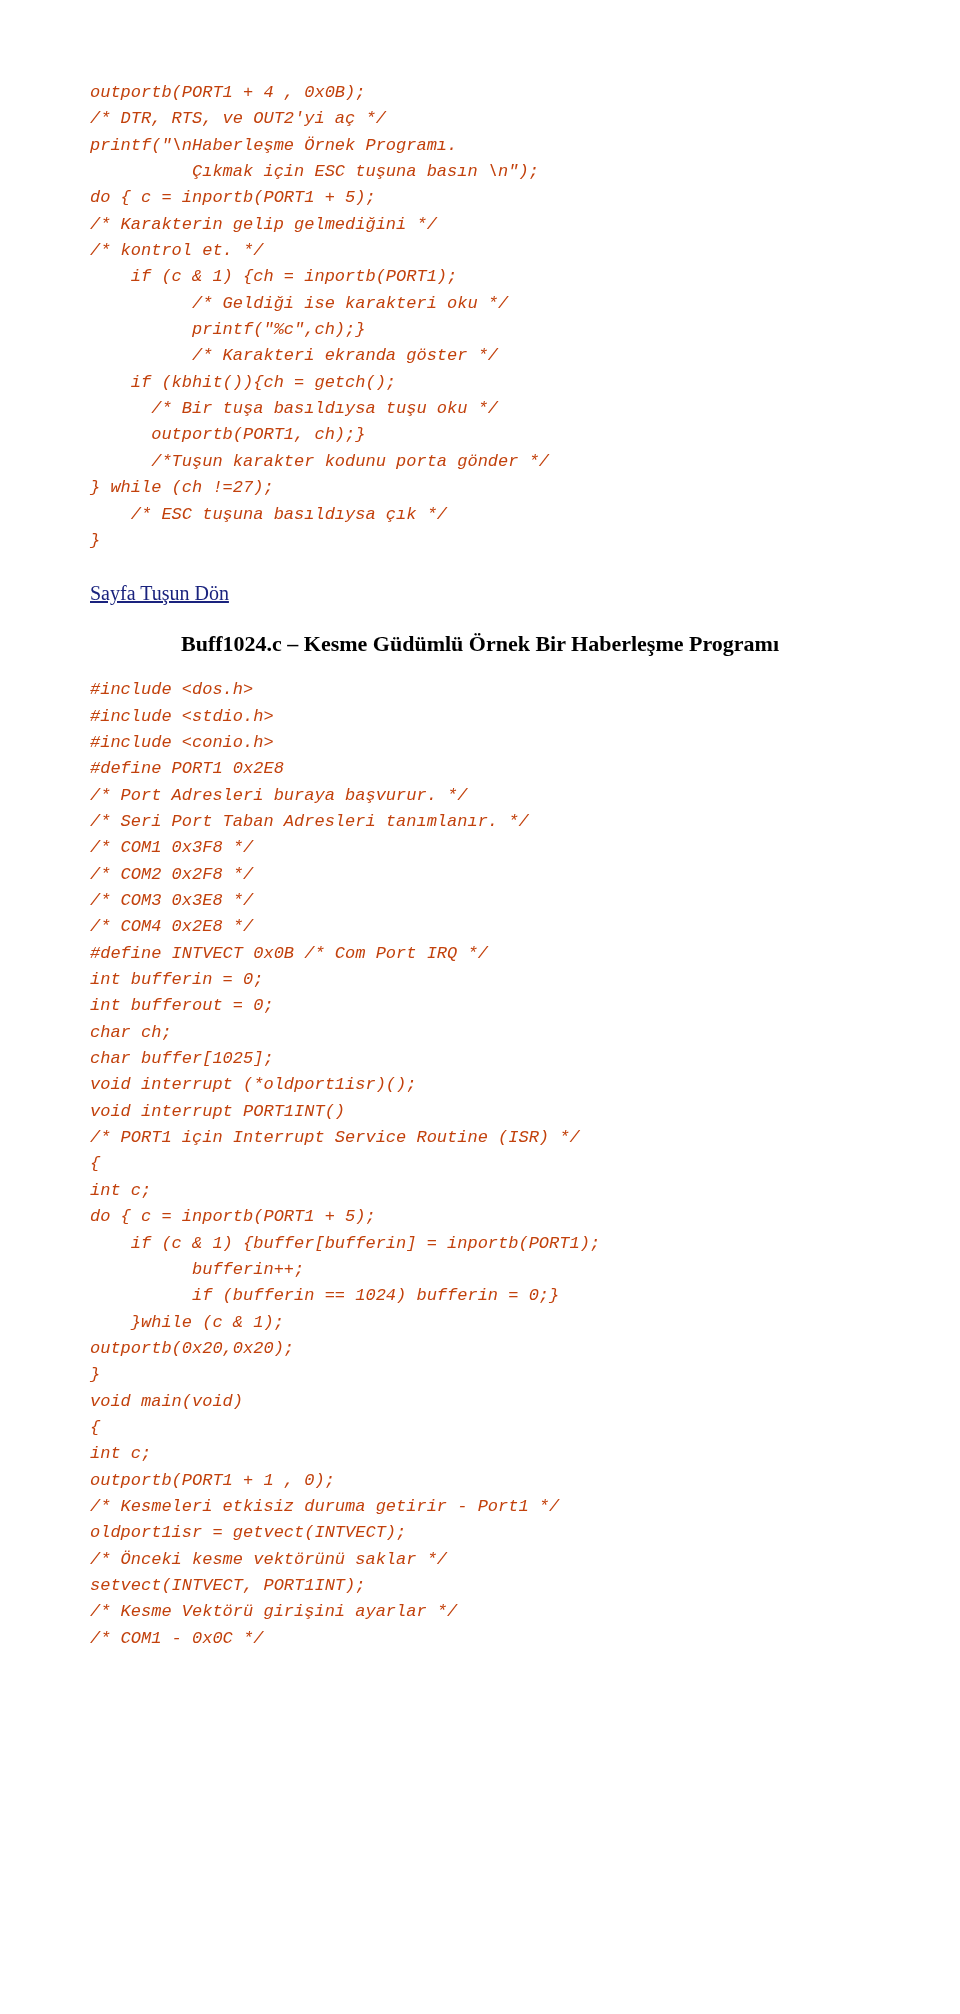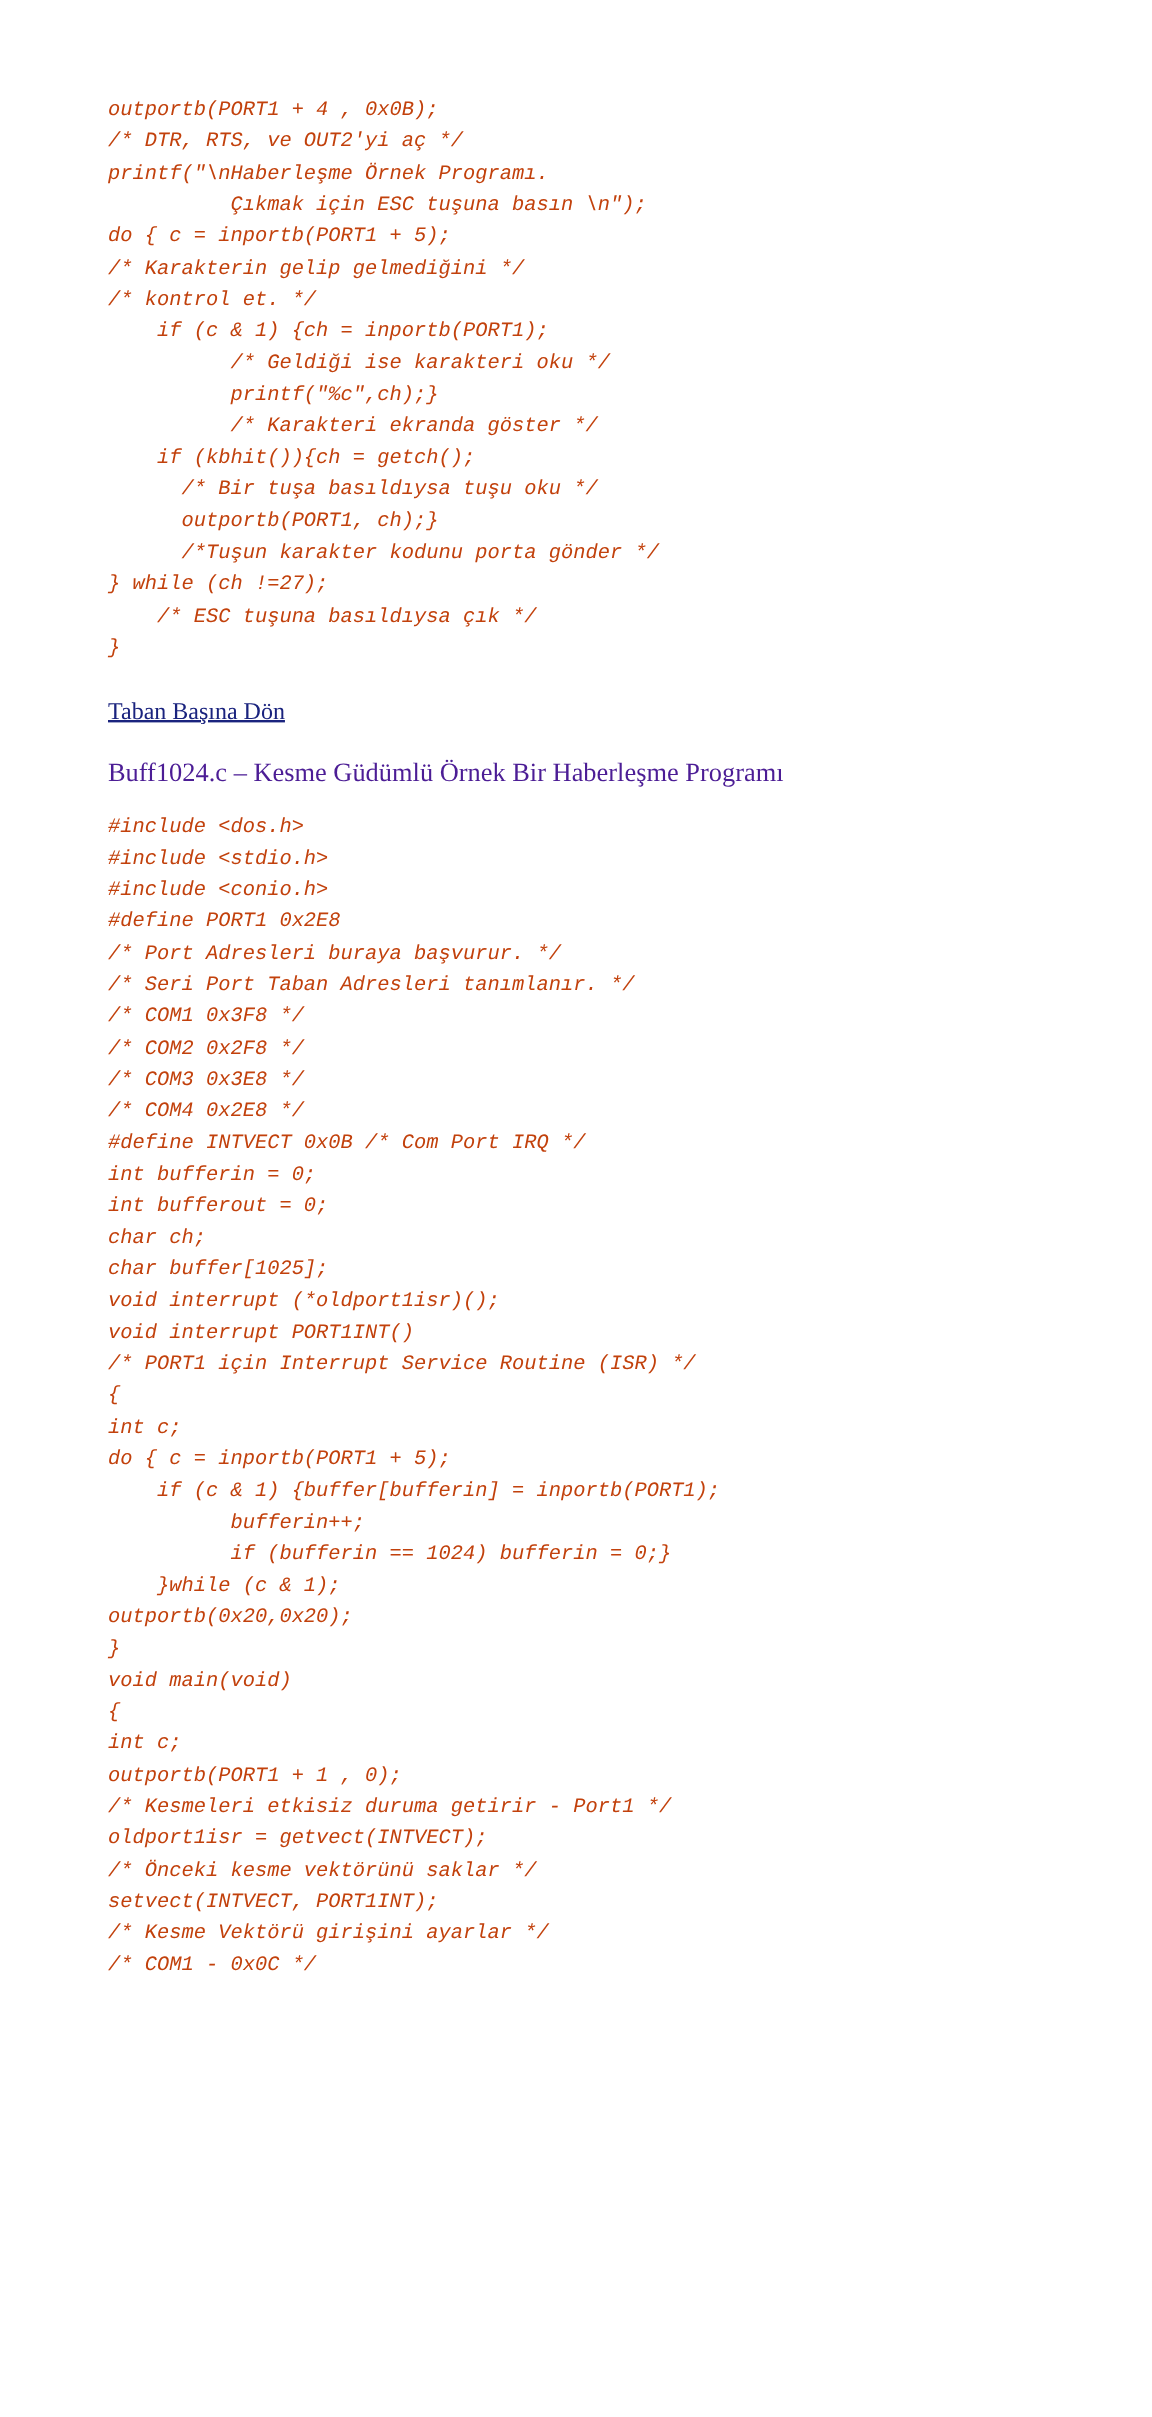--- a/index.html
+++ b/index.html
@@ -25,24 +25,25 @@
     color: #1a237e;
     text-decoration: underline;
     font-family: Georgia, "Times New Roman", serif;
     font-style: normal;
     font-size: 20px;
     margin: 24px 0 18px 0;
   }
   .heading {
     font-family: Georgia, "Times New Roman", serif;
     font-style: normal;
-    font-weight: normal;
+    font-weight: bold;
     font-size: 22px;
-    color: #4c1d95;
+    color: #000000;
     margin: 8px 0 16px 0;
+    text-align: center;
   }
 </style>
 </head>
 <body>
 
 <div class="code">outportb(PORT1 + 4 , 0x0B);
 /* DTR, RTS, ve OUT2'yi aç */
 printf("\nHaberleşme Örnek Programı.
           Çıkmak için ESC tuşuna basın \n");
 do { c = inportb(PORT1 + 5);
@@ -53,21 +54,21 @@
           printf("%c",ch);}
           /* Karakteri ekranda göster */
     if (kbhit()){ch = getch();
       /* Bir tuşa basıldıysa tuşu oku */
       outportb(PORT1, ch);}
       /*Tuşun karakter kodunu porta gönder */
 } while (ch !=27);
     /* ESC tuşuna basıldıysa çık */
 }</div>
 
-<div class="link">Taban Başına Dön</div>
+<div class="link">Sayfa Tuşun Dön</div>
 
 <div class="heading">Buff1024.c – Kesme Güdümlü Örnek Bir Haberleşme Programı</div>
 
 <div class="code">#include &lt;dos.h&gt;
 #include &lt;stdio.h&gt;
 #include &lt;conio.h&gt;
 #define PORT1 0x2E8
 /* Port Adresleri buraya başvurur. */
 /* Seri Port Taban Adresleri tanımlanır. */
 /* COM1 0x3F8 */

